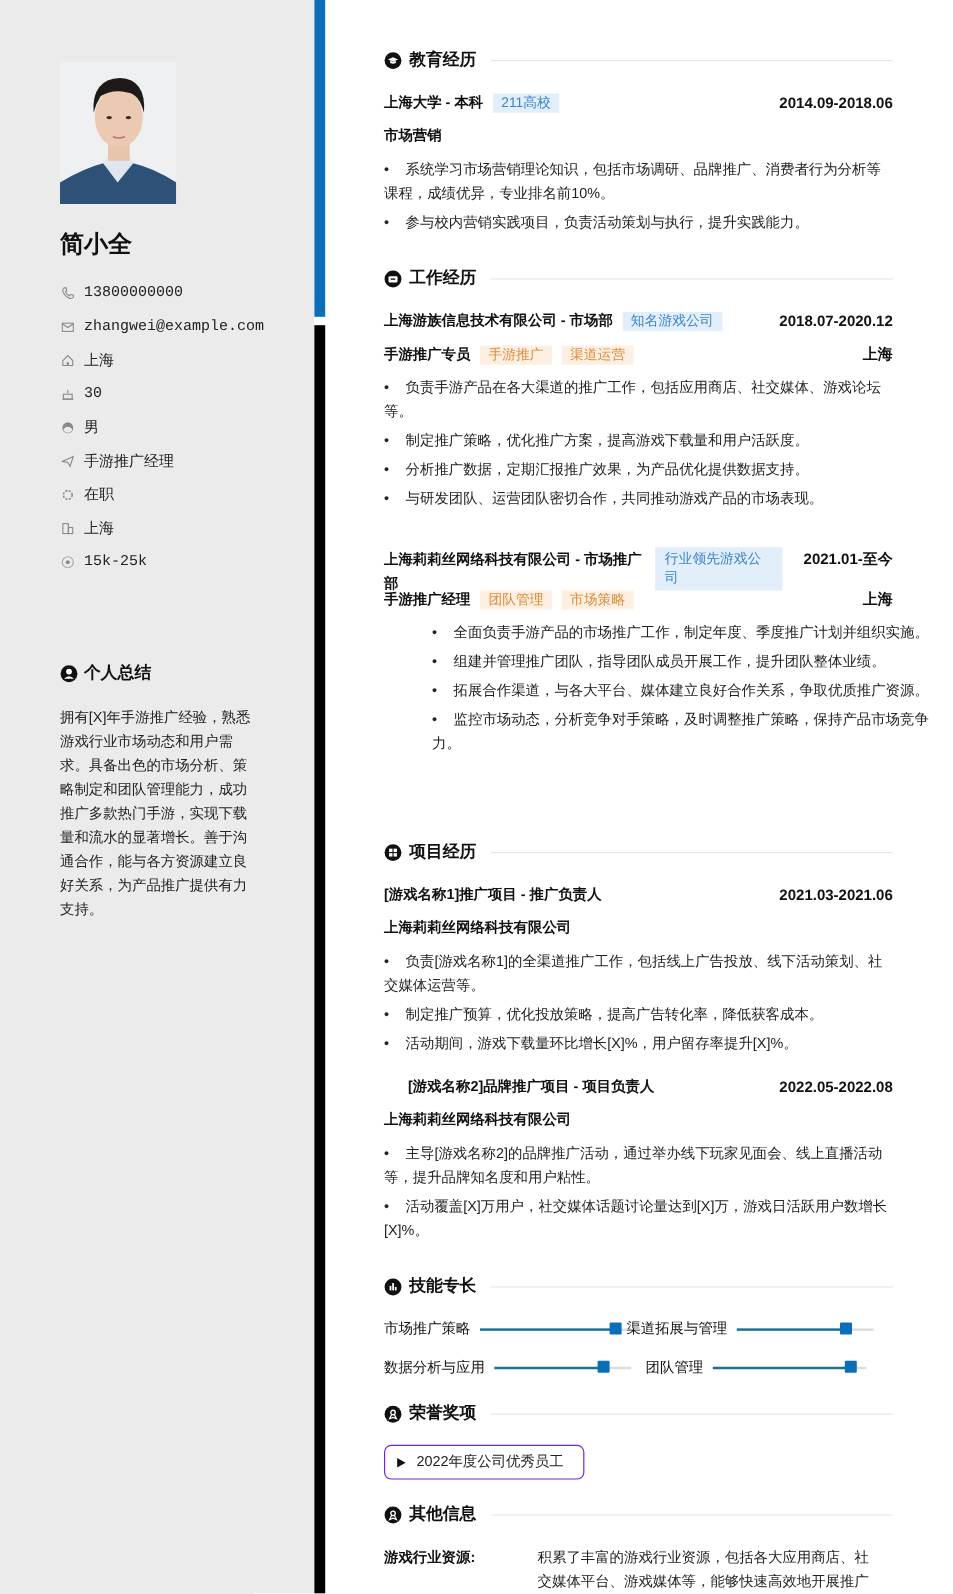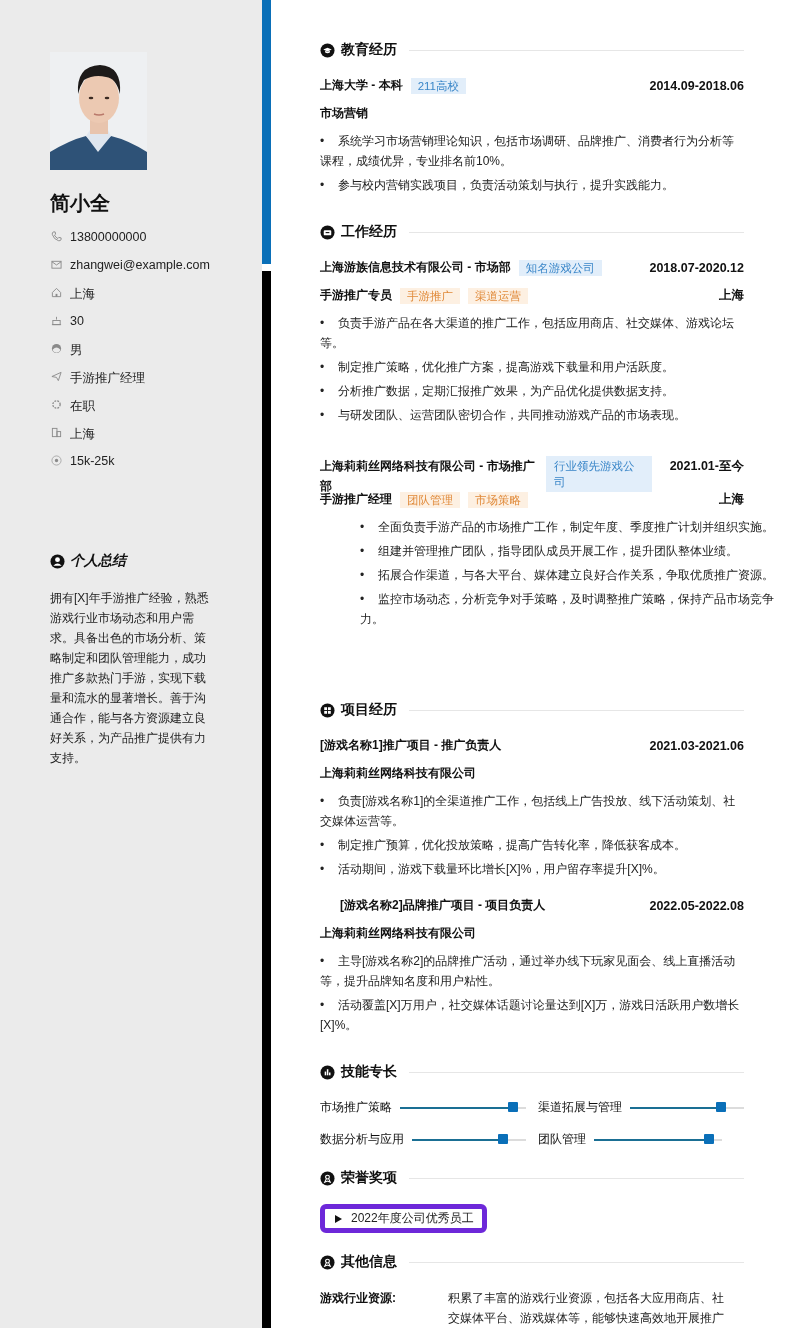--- a/index.html
+++ b/index.html
@@ -6,25 +6,25 @@
   html, body { width: 794px; height: 1328px; overflow: hidden; background: #fff; }
   body { font-family: "Liberation Sans", "DejaVu Sans", sans-serif; color: #1a1a1a; position: relative; }
 
   .sidebar { position: absolute; left: 0; top: 0; width: 262px; height: 1328px; background: #ebebeb; }
   .bar-blue { position: absolute; left: 262px; top: 0; width: 9px; height: 264px; background: #0a6fb8; }
   .bar-black { position: absolute; left: 262px; top: 271px; width: 9px; height: 1057px; background: #000; }
 
   .photo { position: absolute; left: 50px; top: 52px; width: 97px; height: 118px; background: #eef0f2; overflow: hidden; }
   .name { position: absolute; left: 50px; top: 190px; font-size: 20px; font-weight: bold; color: #111; }
   .contact-list { position: absolute; left: 50px; top: 230px; }
-  .contact-item { display: flex; align-items: flex-start; height: 28px; font-size: 12.5px; color: #222; }
+  .contact-item { display: flex; align-items: center; height: 28px; font-size: 12.5px; color: #222; font-family: Liberation Mono, monospace; }
   .contact-item .ic { width: 12px; height: 12px; margin-right: 8px; display: inline-flex; align-items: center; justify-content: center; color: #8a8a8a; }
   .contact-item .ic svg { width: 11px; height: 11px; }
 
-  .summary-title { position: absolute; left: 50px; top: 552px; display: flex; align-items: center; font-size: 14px; font-weight: bold; color: #111; font-style: italic; }
+  .summary-title { position: absolute; left: 50px; top: 552px; display: flex; align-items: center; font-size: 14px; font-weight: bold; color: #111; }
   .summary-title .sic { width: 15px; height: 15px; margin-right: 5px; }
   .summary-text { position: absolute; left: 50px; top: 588px; width: 166px; font-size: 12px; line-height: 20px; color: #222; }
 
   .main { position: absolute; left: 320px; top: 0; width: 424px; }
   .sec-title { position: absolute; left: 0; display: flex; align-items: center; width: 424px; font-size: 14px; font-weight: bold; color: #111; }
   .sec-title .sic { width: 15px; height: 15px; margin-right: 6px; flex: none; }
   .sec-title .line { flex: 1; height: 1px; background: #e6e6e6; margin-left: 12px; }
 
   .row { position: absolute; left: 0; width: 424px; display: flex; align-items: center; font-size: 12px; font-weight: bold; color: #111; }
   .row .right { margin-left: auto; font-size: 12.5px; }
@@ -34,21 +34,21 @@
 
   .bullets { position: absolute; left: 0; width: 424px; font-size: 12px; line-height: 20px; color: #222; }
   .bullets li { list-style: none; margin-bottom: 4px; }
   .bullets li .dot { display: inline-block; width: 18px; }
 
   .skill { position: absolute; display: flex; align-items: center; font-size: 12px; color: #111; }
   .track { position: relative; height: 2px; background: #dcdcdc; margin-left: 8px; }
   .track .fill { position: absolute; left: 0; top: 0; height: 2px; background: #1a6f94; }
   .track .thumb { position: absolute; top: -5px; width: 10px; height: 10px; background: #0a6fb8; border-radius: 1px; }
 
-  .award { position: absolute; left: 0; top: 1204px; height: 29px; width: 167px; border: 5px solid #6d28d9; border-radius: 6px; display: flex; align-items: center; padding-left: 10px; font-size: 12px; color: #222; background: #fff; }
+  .award { position: absolute; left: 0; top: 1204px; height: 29px; width: 167px; border: 1px solid #6d28d9; border-radius: 6px; display: flex; align-items: center; padding-left: 10px; font-size: 12px; color: #222; background: #fff; }
   .award .tri { width: 0; height: 0; border-left: 7px solid #111; border-top: 4.5px solid transparent; border-bottom: 4.5px solid transparent; margin-right: 9px; }
 
   .other { position: absolute; left: 0; top: 1288px; width: 424px; display: flex; font-size: 12px; line-height: 20px; color: #222; gap: 44px; }
   .other .k { font-weight: bold; flex: none; width: 84px; color: #111; }
   .other .v { flex: 1; padding-right: 12px; }
 </style>
 </head>
 <body>
 
 <div class="sidebar">
@@ -281,21 +281,21 @@
     <span class="line"></span>
   </div>
 
   <div class="skill" style="left:0; top:1099px;">
     <span>市场推广策略</span>
     <div class="track" style="width:126px;">
       <div class="fill" style="width:90%;"></div>
       <div class="thumb" style="left:calc(90% - 5px);"></div>
     </div>
   </div>
-  <div class="skill" style="left:218px; top:1099px;">
+  <div class="skill" style="left:202px; top:1099px;">
     <span>渠道拓展与管理</span>
     <div class="track" style="width:114px;">
       <div class="fill" style="width:80%;"></div>
       <div class="thumb" style="left:calc(80% - 5px);"></div>
     </div>
   </div>
   <div class="skill" style="left:0; top:1131px;">
     <span>数据分析与应用</span>
     <div class="track" style="width:114px;">
       <div class="fill" style="width:80%;"></div>

